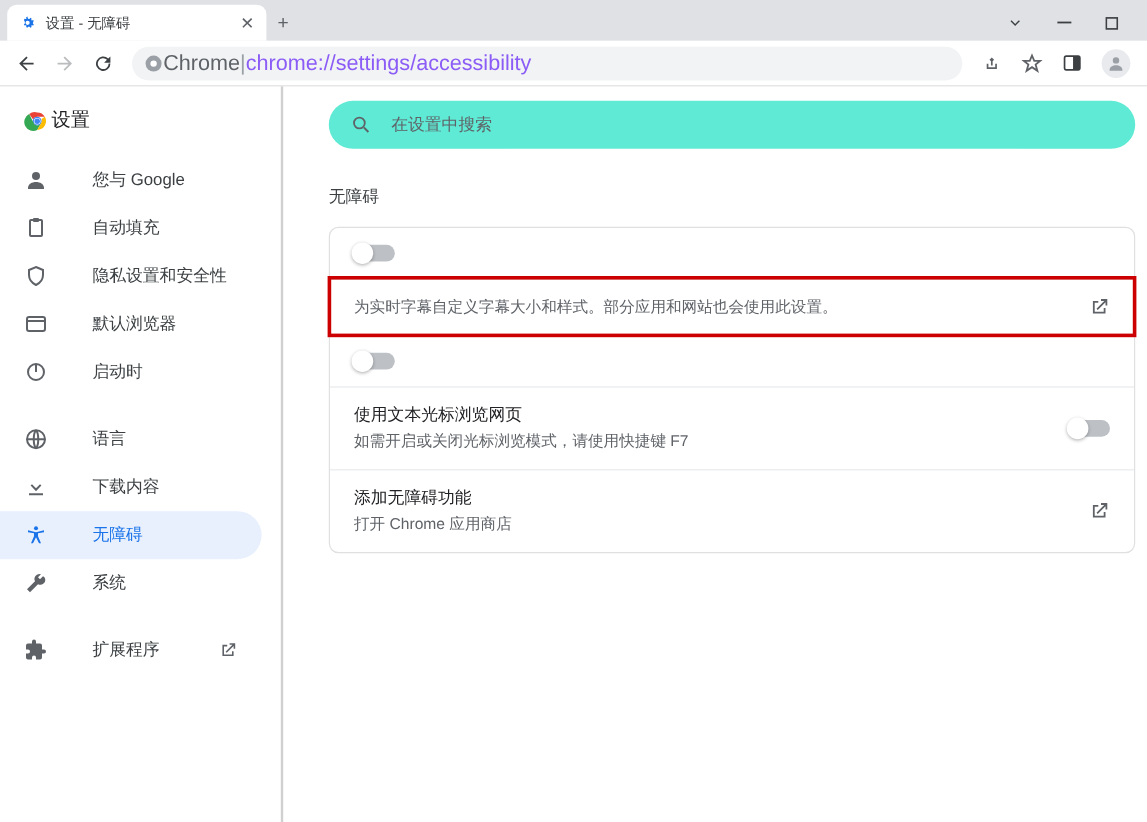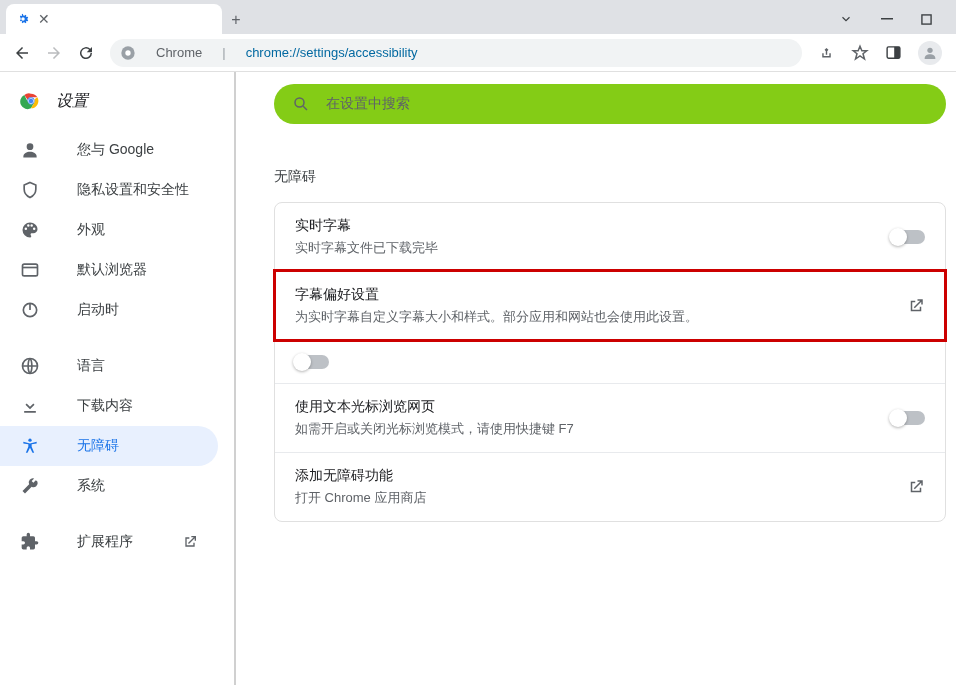--- a/index.html
+++ b/index.html
@@ -10,43 +10,43 @@
 .tab .favicon { width:14px; height:14px; }
 .tab .title { font-size:12px; color:#3c4043; flex:1; white-space:nowrap; overflow:hidden; }
 .tab .close { font-size:14px; color:#5f6368; }
 .newtab { width:28px; height:28px; display:flex; align-items:center; justify-content:center; color:#5f6368; font-size:16px; }
 .wincontrols { margin-left:auto; display:flex; gap:28px; padding-right:24px; align-items:center; height:30px; color:#3c4043; }
 .wincontrols span { font-size:13px; }
 
 .toolbar { height:38px; background:#fff; display:flex; align-items:center; padding:0 8px; border-bottom:1px solid #e0e0e0; gap:4px; }
 .navbtn { width:28px; height:28px; display:flex; align-items:center; justify-content:center; color:#5f6368; border-radius:50%; }
 .navbtn.disabled { color:#babcbe; }
-.omnibox { flex:1; height:28px; background:#f1f3f4; border-radius:14px; display:flex; align-items:center; padding:0 10px; margin:0 6px; gap:20px; font-size:13px;text-align:right; }
+.omnibox { flex:1; height:28px; background:#f1f3f4; border-radius:14px; display:flex; align-items:center; padding:0 10px; margin:0 6px; gap:0; font-size:18px;text-align:right; }
 .omnibox .chrome-icon { width:16px; height:16px; }
 .omnibox .chrome-label { color:#5f6368; }
 .omnibox .sep { color:#9aa0a6; }
-.omnibox .url { color:#0369a1; }
+.omnibox .url { color:#8b5cf6; }
 .rightbtns { display:flex; align-items:center; gap:16px; padding:0 6px; }
 .avatar-circle { width:24px; height:24px; border-radius:50%; background:#e8eaed; display:flex; align-items:center; justify-content:center; }
 
 .page { display:flex; height:calc(685px - 72px); }
 .sidebar { width:236px; padding-top:12px; position:relative; }
-.side-header { display:flex; align-items:flex-end; gap:14px; padding:6px 20px 18px 20px;font-style:italic; }
+.side-header { display:flex; align-items:flex-start; gap:1px; padding:6px 20px 18px 20px; }
 .side-header .chrome-logo { width:22px; height:22px; }
 .side-header .label { font-size:16px; color:#202124; }
 .side-item { display:flex; align-items:center; gap:37px; padding:0 20px; height:40px; font-size:14px; color:#3c4043; border-radius:0 20px 20px 0; margin-right:18px; position:relative; }
 .side-item .icon { width:20px; height:20px; display:flex; align-items:center; justify-content:center; color:#5f6368; }
 .side-item.active { background:#e8f0fe; color:#1a73e8; }
 .side-item.active .icon { color:#1a73e8; }
 .side-gap { height:16px; }
 .side-item .ext-icon { margin-left:auto; }
 .side-scroll { position:absolute; right:0; top:0; bottom:0; width:2px; background:#d0d0d0; }
 
 .main { flex:1; padding:12px 0 0 38px; }
-.searchbar { width:672px; height:40px; background:#84cc16; border-radius:20px; display:flex; align-items:center; padding:0 18px; gap:16px; color:#5f6368; font-size:14px; margin-bottom:44px; }
+.searchbar { width:672px; height:40px; background:#5eead4; border-radius:20px; display:flex; align-items:center; padding:0 18px; gap:16px; color:#5f6368; font-size:14px; margin-bottom:31px; }
 .section-title { font-size:14px; color:#3c4043; margin-bottom:16px; }
 .card { width:672px; border:1px solid #e0e0e0; border-radius:8px; background:#fff; }
 .row { padding:14px 20px; display:flex; align-items:center; border-top:1px solid #e8eaed; position:relative; }
 .row:first-child { border-top:none; }
 .row .texts { flex:1; }
 .row .title { font-size:14px; color:#202124; margin-bottom:4px; }
 .row .desc { font-size:13px; color:#5f6368; }
 .row.highlighted { outline:3px solid #cc0000; outline-offset:-1px; z-index:2; }
 .toggle { width:34px; height:14px; background:#bdc1c6; border-radius:7px; position:relative; }
 .toggle::after { content:""; position:absolute; width:18px; height:18px; background:#fff; border-radius:50%; left:-2px; top:-2px; box-shadow:0 1px 3px rgba(0,0,0,.3); }
@@ -57,20 +57,21 @@
 </head>
 <body>
 
 <div class="titlebar">
   <div class="tab">
     <span class="favicon">
       <svg viewBox="0 0 24 24" width="14" height="14">
           <path fill="#1a73e8" d="M19.4 13l.6-1-.6-1 1.5-1.2-1-1.7-1.9.5-.8-.8.5-1.9-1.7-1-1.2 1.5-1-.2-1 .2L11.6 3l-1.7 1 .5 1.9-.8.8-1.9-.5-1 1.7L8.2 11l-.2 1 .2 1-1.5 1.2 1 1.7 1.9-.5.8.8-.5 1.9 1.7 1 1.2-1.5 1 .2 1-.2 1.2 1.5 1.7-1-.5-1.9.8-.8 1.9.5 1-1.7L19.4 13zM12 15a3 3 0 1 1 0-6 3 3 0 0 1 0 6z"></path>
         </svg>
     </span>
+    <span class="title">设置 - 无障碍</span>
     <span class="close">✕</span>
   </div>
   <div class="newtab">+</div>
   <div class="wincontrols">
     <span>
         <svg width="14" height="14" viewBox="0 0 24 24">
           <path fill="none" stroke="#3c4043" stroke-width="2" d="M6 9l6 6 6-6"></path>
         </svg>
       </span>
     <span>
@@ -161,32 +162,33 @@
           <svg width="20" height="20" viewBox="0 0 24 24">
             <circle cx="12" cy="8" r="4" fill="#5f6368"></circle>
             <path fill="#5f6368" d="M4 20c0-4 4-6 8-6s8 2 8 6v1H4z"></path>
           </svg>
         </span>
       <span>您与 Google</span>
     </div>
     <div class="side-item">
       <span class="icon">
           <svg width="20" height="20" viewBox="0 0 24 24">
+            <rect x="6" y="4" width="12" height="16" rx="1" fill="none" stroke="#5f6368" stroke-width="2"></rect>
+            <rect x="9" y="2" width="6" height="4" rx="1" fill="#5f6368"></rect>
+          </svg>
+        </span>
+      <span>自动填充</span>
+    </div>
+    <div class="side-item">
+      <span class="icon">
+          <svg width="20" height="20" viewBox="0 0 24 24">
             <path fill="none" stroke="#5f6368" stroke-width="2" d="M12 3l7 3v5c0 5-3 8-7 10-4-2-7-5-7-10V6z"></path>
           </svg>
         </span>
       <span>隐私设置和安全性</span>
-    </div>
-    <div class="side-item">
-      <span class="icon">
-          <svg width="20" height="20" viewBox="0 0 24 24">
-            <path fill="#5f6368" d="M12 3a9 9 0 0 0 0 18c1 0 1.5-.7 1.5-1.5 0-.4-.2-.8-.4-1-.3-.3-.4-.7-.4-1 0-.8.7-1.5 1.5-1.5H16a5 5 0 0 0 5-5c0-4.4-4-8-9-8zm-5 9a1.5 1.5 0 1 1 0-3 1.5 1.5 0 0 1 0 3zm3-4a1.5 1.5 0 1 1 0-3 1.5 1.5 0 0 1 0 3zm4 0a1.5 1.5 0 1 1 0-3 1.5 1.5 0 0 1 0 3zm3 4a1.5 1.5 0 1 1 0-3 1.5 1.5 0 0 1 0 3z"></path>
-          </svg>
-        </span>
-      <span>外观</span>
     </div>
     <div class="side-item">
       <span class="icon">
           <svg width="20" height="20" viewBox="0 0 24 24">
             <rect x="3" y="5" width="18" height="14" rx="2" fill="none" stroke="#5f6368" stroke-width="2"></rect>
             <line x1="3" y1="9" x2="21" y2="9" stroke="#5f6368" stroke-width="2"></line>
           </svg>
         </span>
       <span>默认浏览器</span>
     </div>
@@ -263,30 +265,25 @@
             <line x1="15" y1="15" x2="20" y2="20" stroke="#5f6368" stroke-width="2"></line>
           </svg>
         </span>
       <span>在设置中搜索</span>
     </div>
 
     <div class="section-title">无障碍</div>
 
     <div class="card">
       <div class="row">
-        <div class="texts">
-          <div class="title">实时字幕</div>
-          <div class="desc">实时字幕文件已下载完毕</div>
-        </div>
         <div class="toggle"></div>
       </div>
 
       <div class="row highlighted">
         <div class="texts">
-          <div class="title">字幕偏好设置</div>
           <div class="desc">为实时字幕自定义字幕大小和样式。部分应用和网站也会使用此设置。</div>
         </div>
         <span class="linkout">
             <svg width="18" height="18" viewBox="0 0 24 24">
               <path fill="#5f6368" d="M14 3h7v7h-2V6.4L10.4 15 9 13.6 17.6 5H14V3zM5 5h6v2H7v10h10v-4h2v6H5V5z"></path>
             </svg>
           </span>
       </div>
 
       <div class="row">

